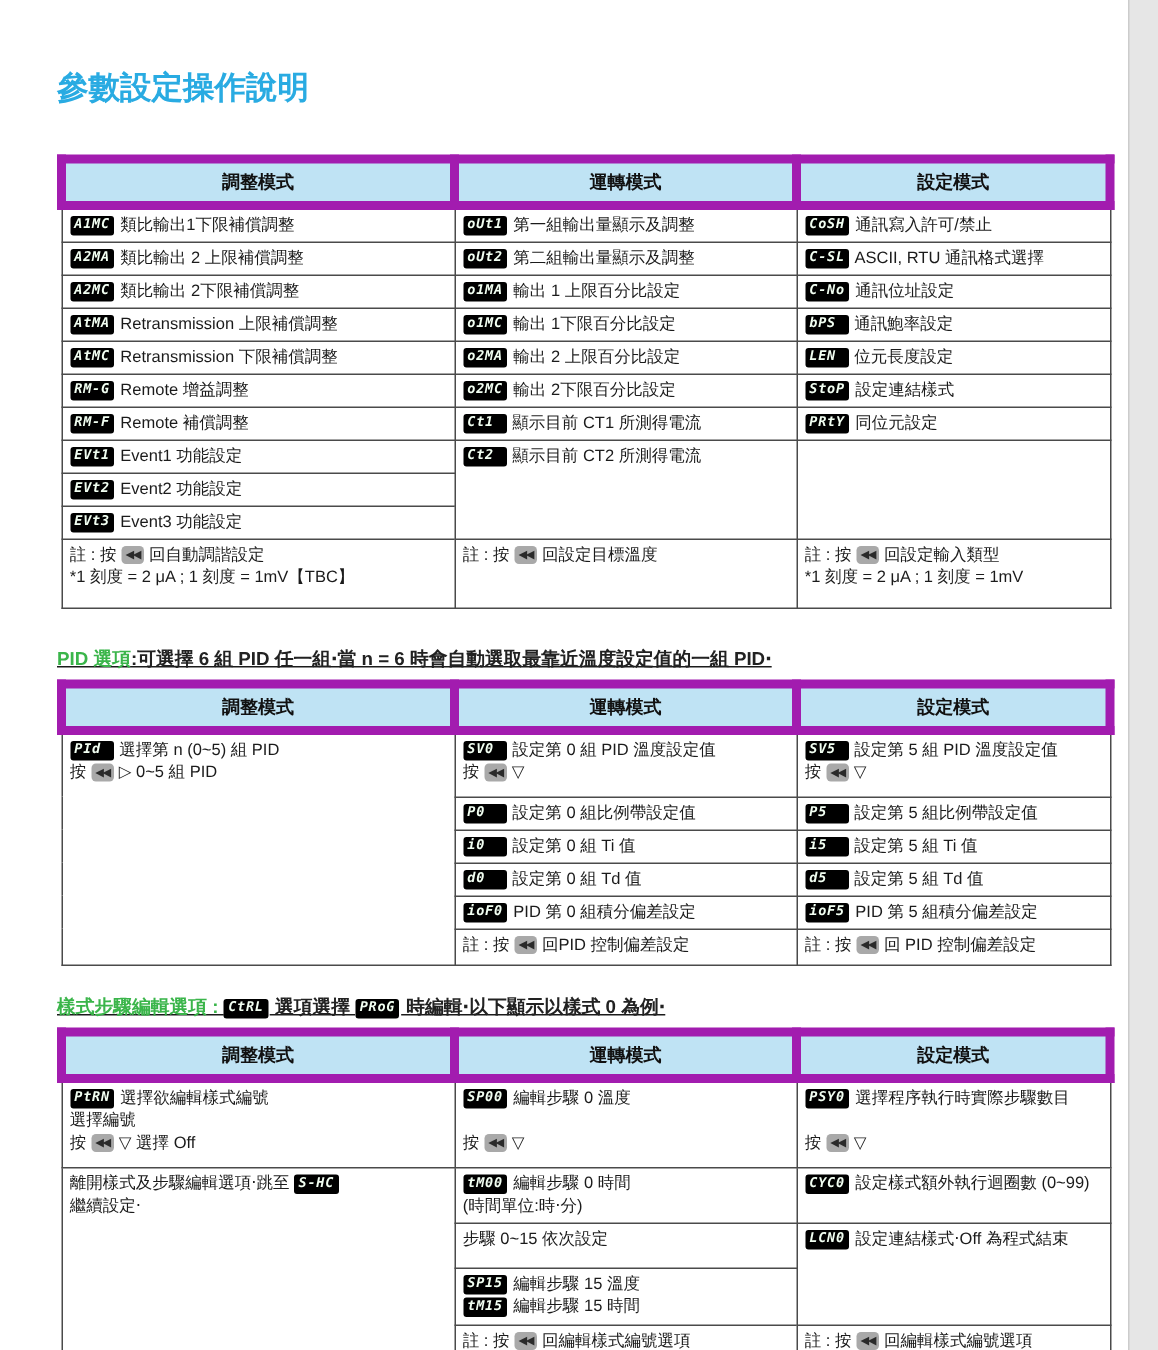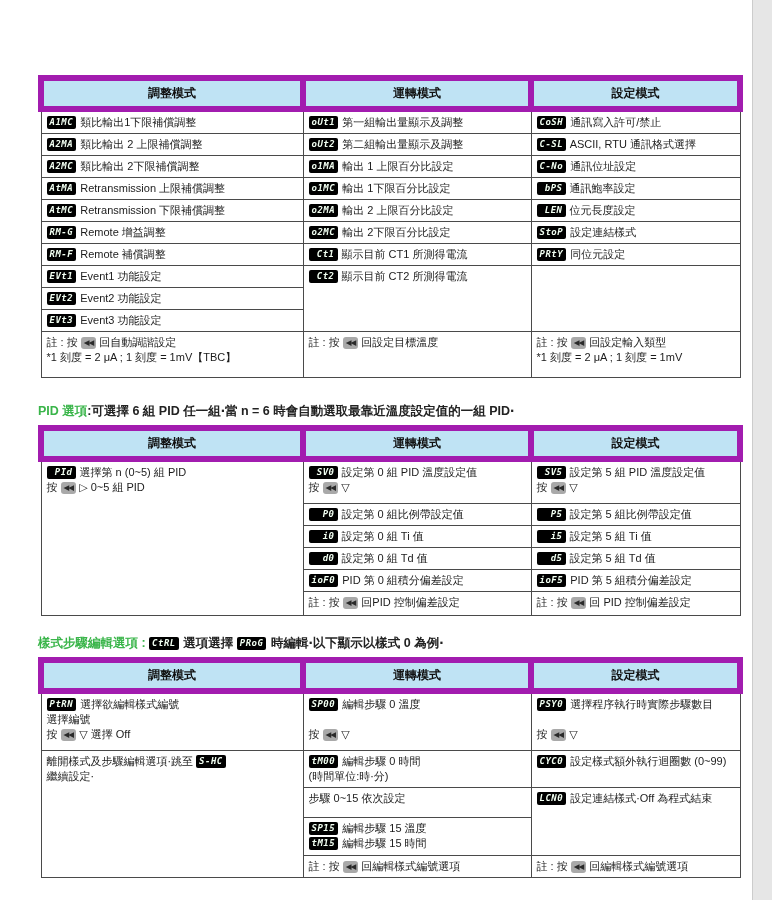--- a/index.html
+++ b/index.html
@@ -16,51 +16,52 @@
   body{
     width:772px;height:900px;background:#ffffff;position:relative;overflow:hidden;
     font-family:"Liberation Sans","DejaVu Sans",sans-serif;color:var(--ink);
   }
   .edge{position:absolute;top:0;right:0;width:19px;height:900px;background:#e6e6e6;border-left:1px solid #cccccc;}
   .sheet{position:absolute;left:38px;top:44px;width:700px;}
   h1.title{margin:0;font-size:21px;font-weight:bold;color:var(--title-color);}
   .sec0{margin-top:31px;}
   .sec1{margin-top:24px;}
   .sec2{margin-top:18px;}
-  .sec-head{margin:0 0 5px 0;font-size:12.5px;font-weight:bold;line-height:18px;}
+  .sec-head{margin:0 0 5px 0;font-size:12.5px;font-weight:bold;line-height:18px;text-decoration:underline;}
   .hd-green{color:var(--green);}
   .hd-plain{color:#222;}
   table{border-collapse:collapse;table-layout:fixed;width:699px;}
   th{
     background:var(--header-bg);border:6px solid #a21caf;color:#111;
     font-size:12px;font-weight:bold;padding:4px 2px;text-align:center;
   }
   td{
     border:1px solid var(--border);vertical-align:top;
     font-size:11px;padding:3px 5px;line-height:15px;
   }
   .line{min-height:15px;line-height:15px;}
   .badge{
     display:inline-block;min-width:23px;box-sizing:content-box;
     background:var(--badge-bg);color:var(--badge-fg);
     font-family:"DejaVu Sans Mono",monospace;font-style:italic;font-weight:bold;
     font-size:9px;line-height:11px;padding:1px 3px;border-radius:2px;
-    text-align:right;letter-spacing:.5px;vertical-align:1px;margin-right:1px;
+    text-align:left;letter-spacing:.5px;vertical-align:1px;margin-right:1px;
   }
   .key{
     display:inline-block;background:var(--key-bg);color:#2a2a2a;border-radius:3px;
     font-size:7.5px;line-height:10px;padding:1px 3px;letter-spacing:-1px;vertical-align:1px;
   }
   .tri{font-size:11px;color:#222;}
   .txt{white-space:pre-wrap;}
 </style>
 </head>
 <body>
 
 <div class="sheet">
+  <h1 class="title">參數設定操作說明</h1>
   <div id="content">
       <section class="sec0">
         <table>
           <colgroup>
             <col style="width: 262px;">
             <col style="width: 228px;">
             <col style="width: 209px;">
           </colgroup>
           <thead>
             <tr>

